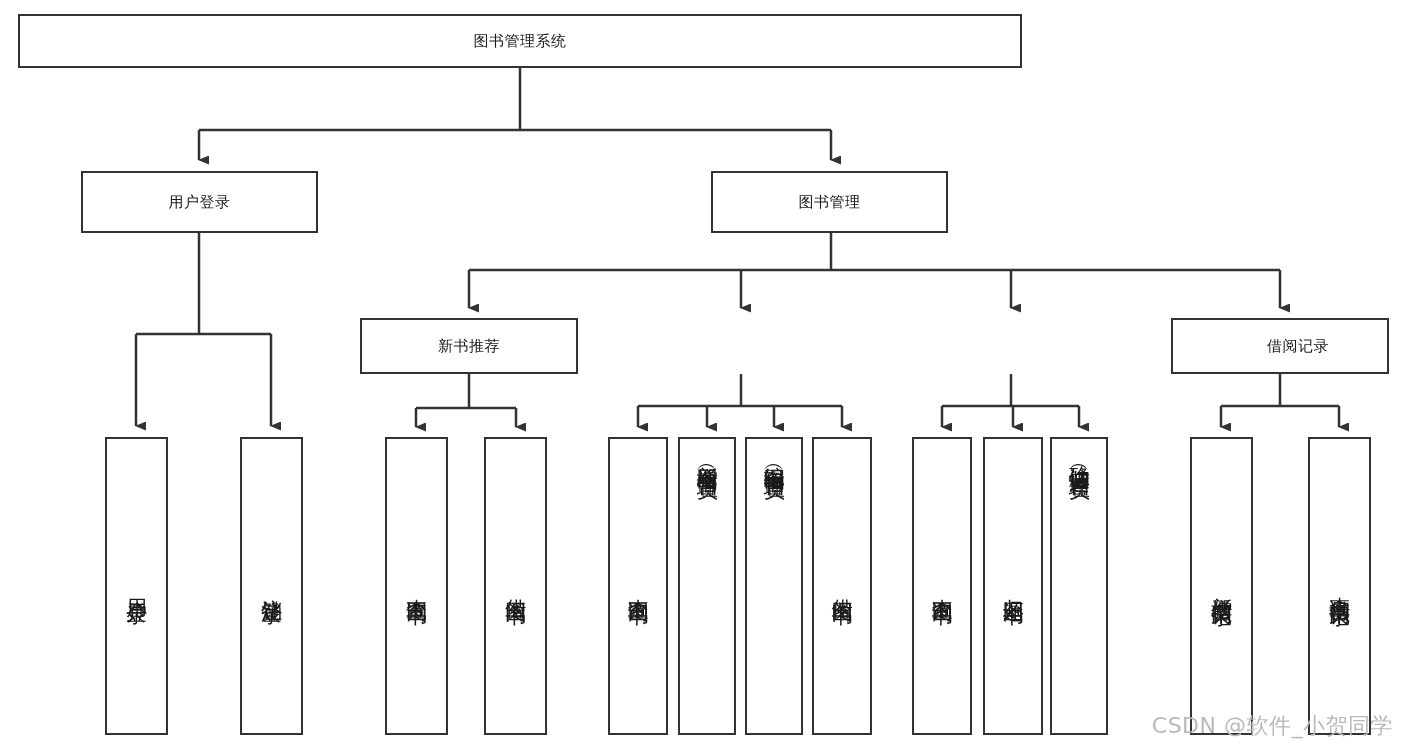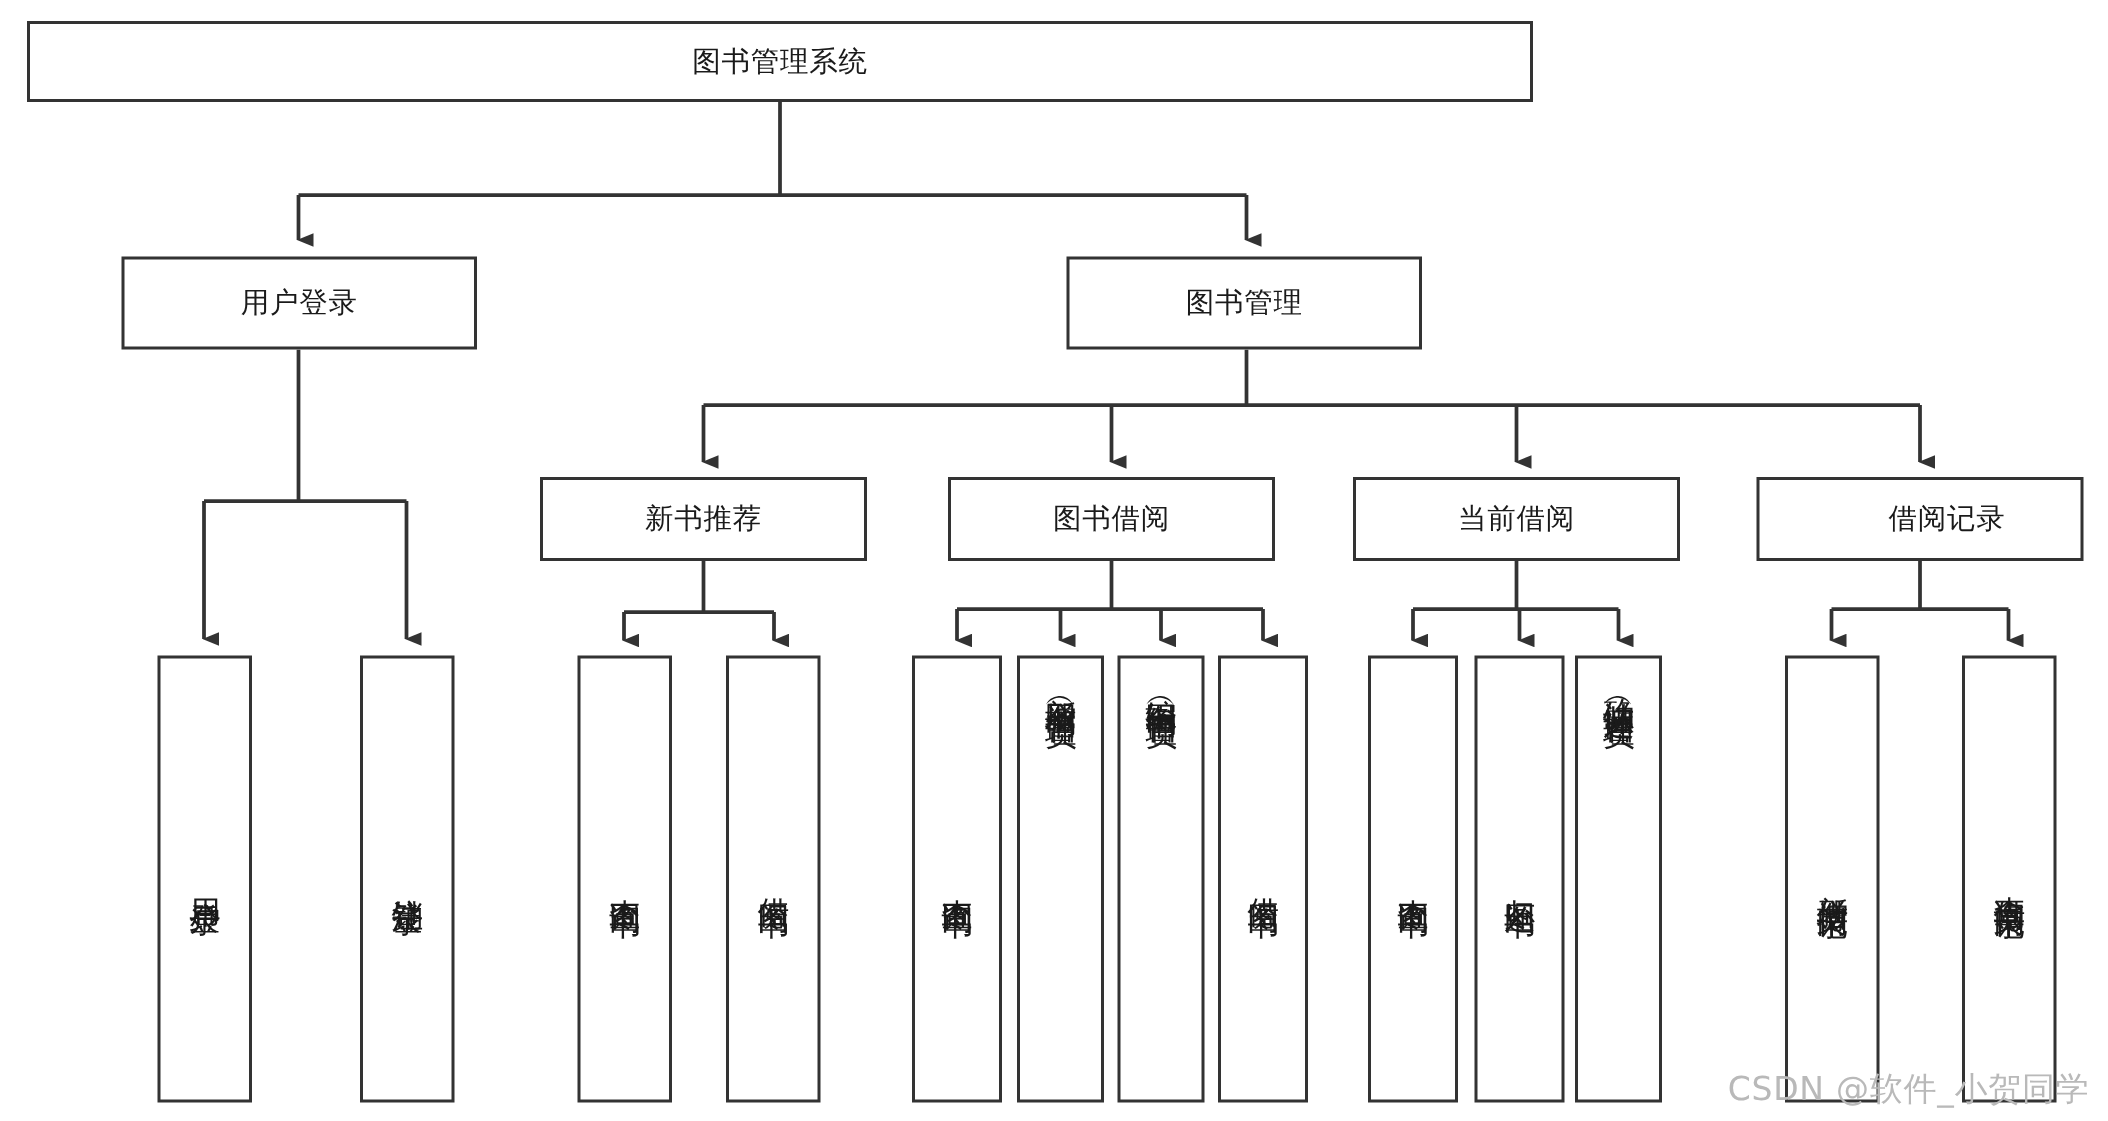--- a/index.html
+++ b/index.html
@@ -28,21 +28,21 @@
     position: absolute;
     box-sizing: border-box;
     background: #ffffff;
     border: 2px solid #333333;
     display: flex;
     align-items: center;
     justify-content: center;
     color: #1a1a1a;
   }
   .node-label-h {
-    font-size: 19px;
+    font-size: 15px;
     line-height: 1.2;
     letter-spacing: 0.5px;
     white-space: nowrap;
     text-align: right;
   }
   .node-label-v {
     writing-mode: vertical-rl;
     text-orientation: upright;
     font-size: 21px;
     line-height: 1.25;
@@ -138,26 +138,20 @@
   <div class="node-box" style="left:81px; top:171px; width:237px; height:62px;">
     <span class="node-label-h">用户登录</span>
   </div>
   <div class="node-box" style="left:711px; top:171px; width:237px; height:62px;">
     <span class="node-label-h">图书管理</span>
   </div>
 
   <div class="node-box" style="left:360px; top:318px; width:218px; height:56px;">
     <span class="node-label-h">新书推荐</span>
   </div>
-  <div class="node-box" style="left:632px; top:318px; width:218px; height:56px;">
-    <span class="node-label-h">图书借阅</span>
-  </div>
-  <div class="node-box" style="left:902px; top:318px; width:218px; height:56px;">
-    <span class="node-label-h">当前借阅</span>
-  </div>
   <div class="node-box" style="left:1171px; top:318px; width:218px; height:56px;padding-left:36px;">
     <span class="node-label-h">借阅记录</span>
   </div>
 
   <div class="leaf-box center-v" style="left:105px; top:437px; width:63px; height:298px;">
     <span class="node-label-v">用户登录</span>
   </div>
   <div class="leaf-box center-v" style="left:240px; top:437px; width:63px; height:298px;">
     <span class="node-label-v">注销登录</span>
   </div>

